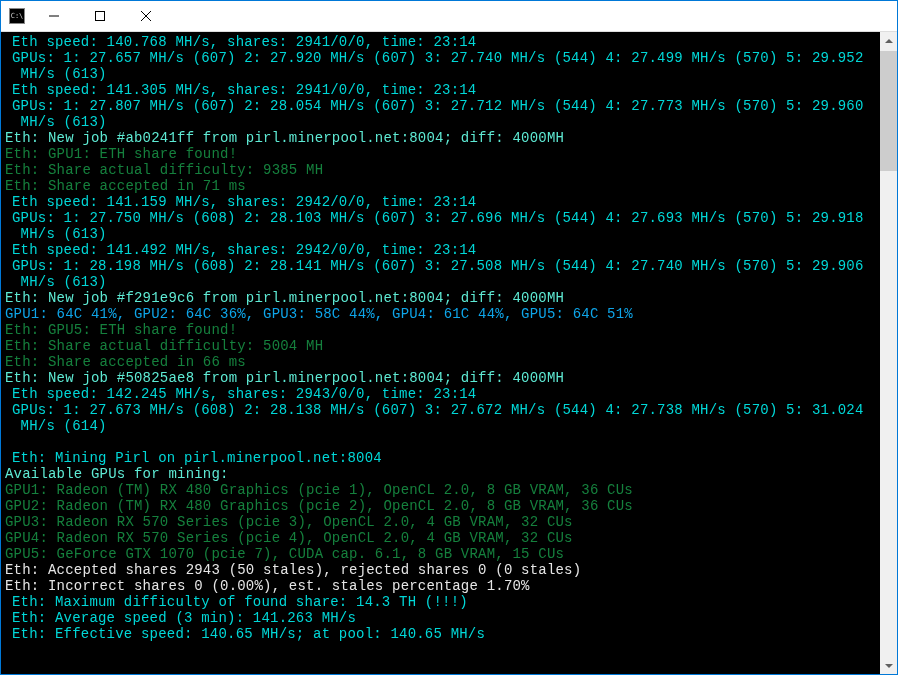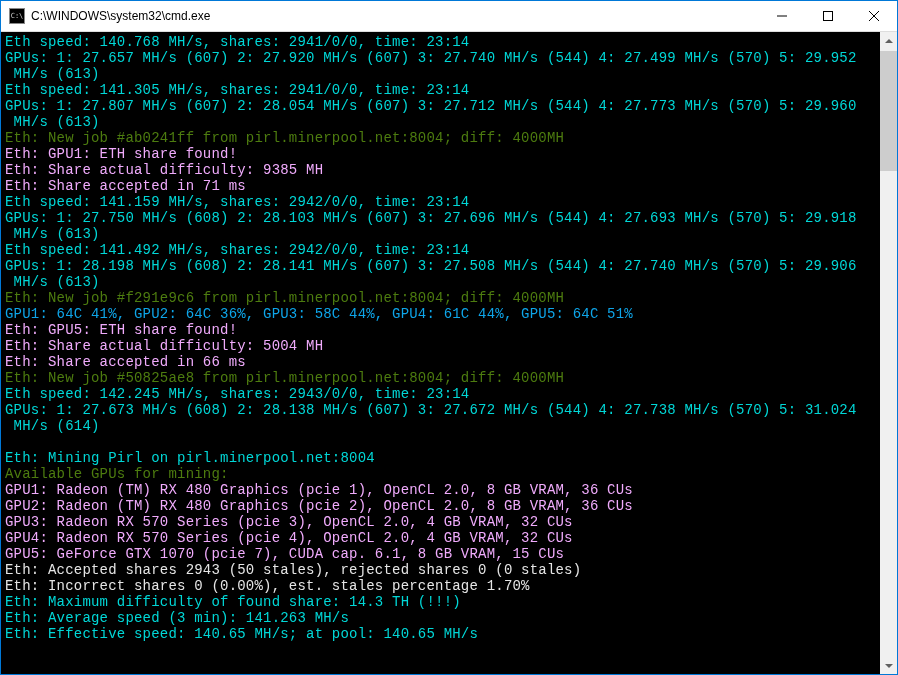--- a/index.html
+++ b/index.html
@@ -95,34 +95,33 @@
       background: #f0f0f0;
       position: relative;
     }
     .scroll-thumb {
       position: absolute;
       left: 0; right: 0;
       top: 2px;
       height: 120px;
       background: #cdcdcd;
     }
-    .cyan   { color: #00d7d7; }
-    .green  { color: #f0abfc; }
-    .white  { color: #4d7c0f; }
+    .cyan   { color: #00d7d7; margin-left: 7px; }
+    .green  { color: #15803d; }
+    .white  { color: #5eead4; }
     .gray   { color: #e5e5e5; }
     .magenta{ color: #0ea5e9; }
     .ln { display: block; }
   </style>
 </head>
 <body>
 
 <div class="window">
   <div class="titlebar">
     <div class="titlebar-icon">C:\</div>
-    <div class="titlebar-text">C:\WINDOWS\system32\cmd.exe</div>
     <div class="titlebar-controls">
       <div class="titlebar-btn">
         <svg width="10" height="10">
             <line x1="0" y1="5" x2="10" y2="5"></line>
           </svg>
       </div>
       <div class="titlebar-btn">
         <svg width="10" height="10">
             <rect x="0.5" y="0.5" width="9" height="9"></rect>
           </svg>

